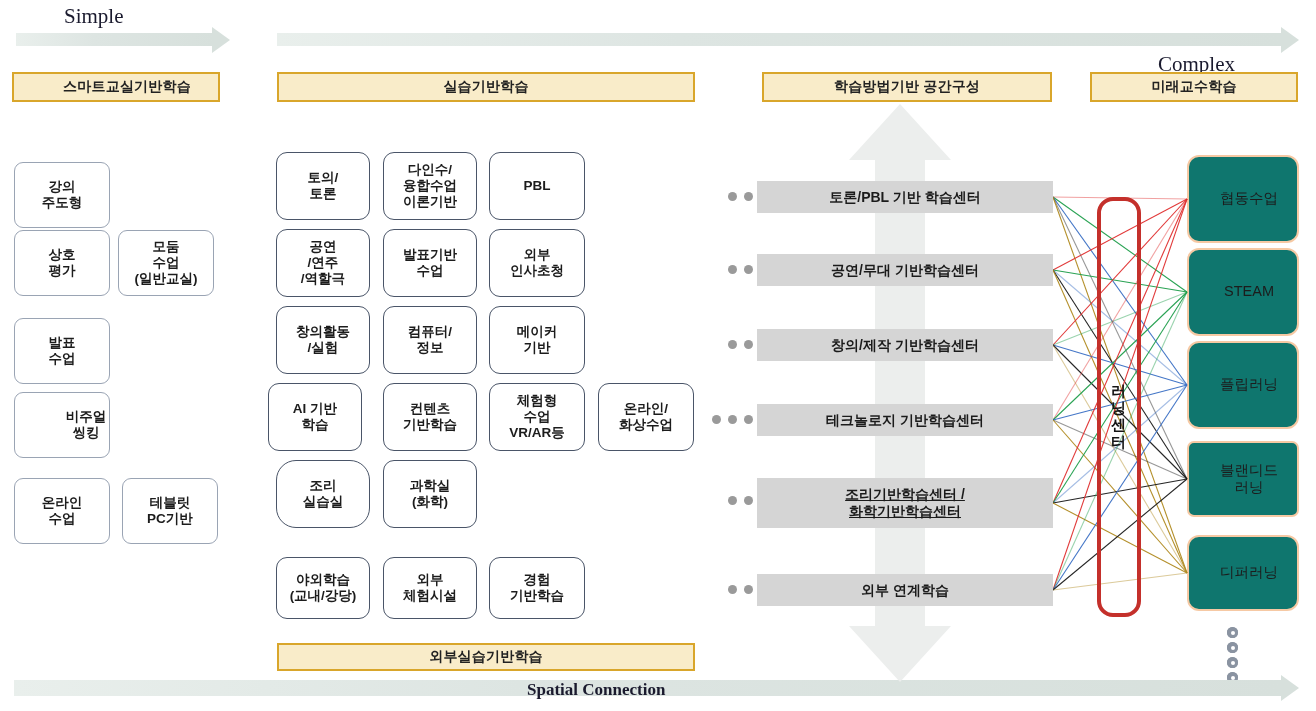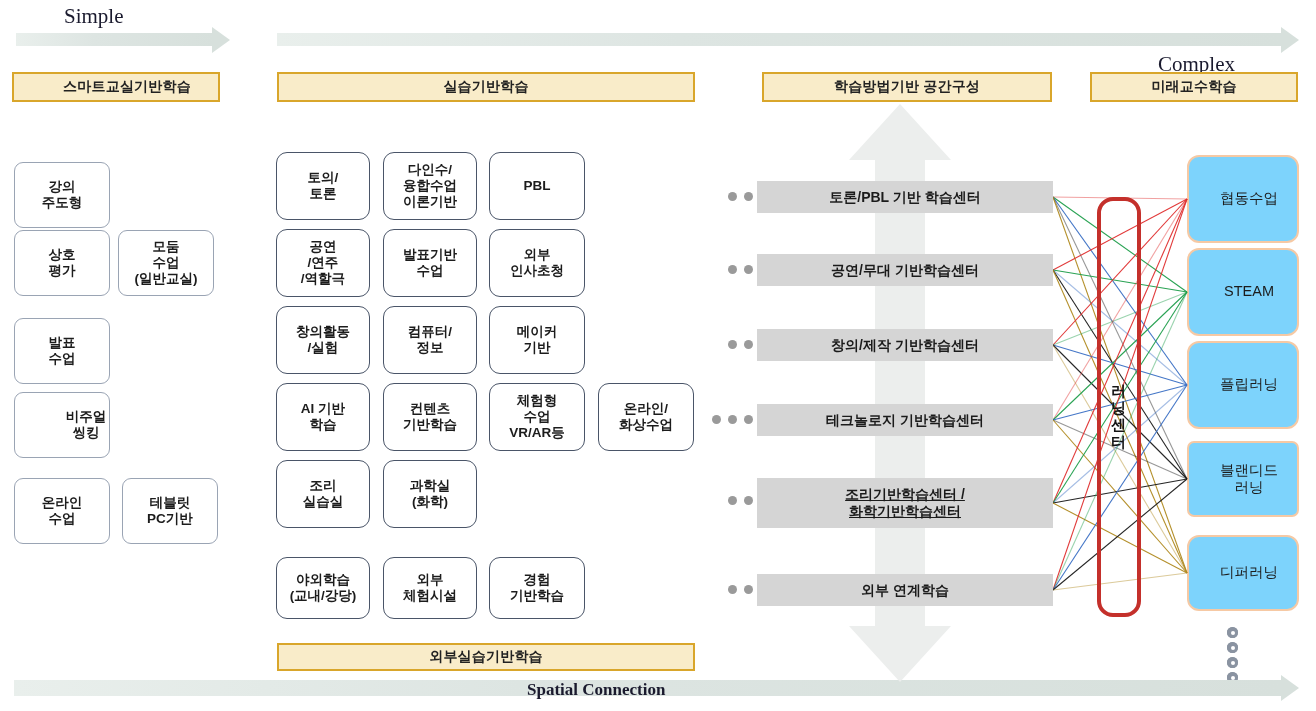--- a/index.html
+++ b/index.html
@@ -58,21 +58,21 @@
     border-radius:9px;
     background:#ffffff;
     display:flex;align-items:center;justify-content:center;
     text-align:center;
     font-size:13.5px;font-weight:bold;color:#1c1c1c;
     line-height:1.18;
     white-space:pre-line;
   }
   .rbox.dark{border-color:#4a5568;border-width:1.6px;border-radius:11px;}
   .rbox.peach{
-    border:2px solid #f6c9a4;border-radius:12px;background:#7dd3fc;
+    border:2px solid #f6c9a4;border-radius:12px;background:#0f766e;
     font-weight:normal;font-size:14.5px;padding-left:12px;
   }
 
   
   .gbar{
     position:absolute;
     background:#d5d5d5;
     display:flex;align-items:center;justify-content:center;
     text-align:center;
     font-size:14px;font-weight:bold;color:#1b1b1b;
@@ -185,31 +185,31 @@
   <div class="rbox dark" style="left:489px;top:229px;width:96px;height:68px;">외부
 인사초청</div>
 
   <div class="rbox dark" style="left:276px;top:306px;width:94px;height:68px;">창의활동
 /실험</div>
   <div class="rbox dark" style="left:383px;top:306px;width:94px;height:68px;">컴퓨터/
 정보</div>
   <div class="rbox dark" style="left:489px;top:306px;width:96px;height:68px;">메이커
 기반</div>
 
-  <div class="rbox dark" style="left:276px;top:383px;width:94px;height:68px;">AI 기반
+  <div class="rbox dark" style="left:268px;top:383px;width:94px;height:68px;">AI 기반
 학습</div>
   <div class="rbox dark" style="left:383px;top:383px;width:94px;height:68px;">컨텐츠
 기반학습</div>
   <div class="rbox dark" style="left:489px;top:383px;width:96px;height:68px;">체험형
 수업
 VR/AR등</div>
   <div class="rbox dark" style="left:598px;top:383px;width:96px;height:68px;">온라인/
 화상수업</div>
 
-  <div class="rbox dark" style="left:276px;top:460px;width:94px;height:68px;">조리
+  <div class="rbox dark" style="left:276px;top:460px;width:94px;height:68px;border-radius:20px;">조리
 실습실</div>
   <div class="rbox dark" style="left:383px;top:460px;width:94px;height:68px;">과학실
 (화학)</div>
 
   <div class="rbox dark" style="left:276px;top:557px;width:94px;height:62px;">야외학습
 (교내/강당)</div>
   <div class="rbox dark" style="left:383px;top:557px;width:94px;height:62px;">외부
 체험시설</div>
   <div class="rbox dark" style="left:489px;top:557px;width:96px;height:62px;">경험
 기반학습</div>

